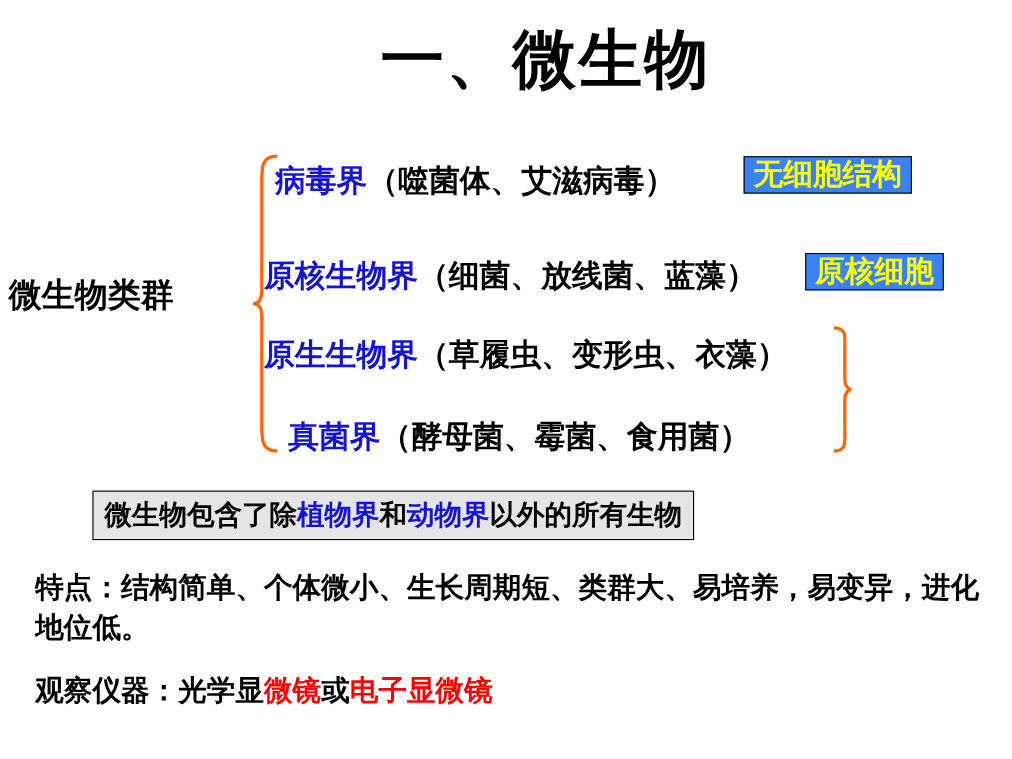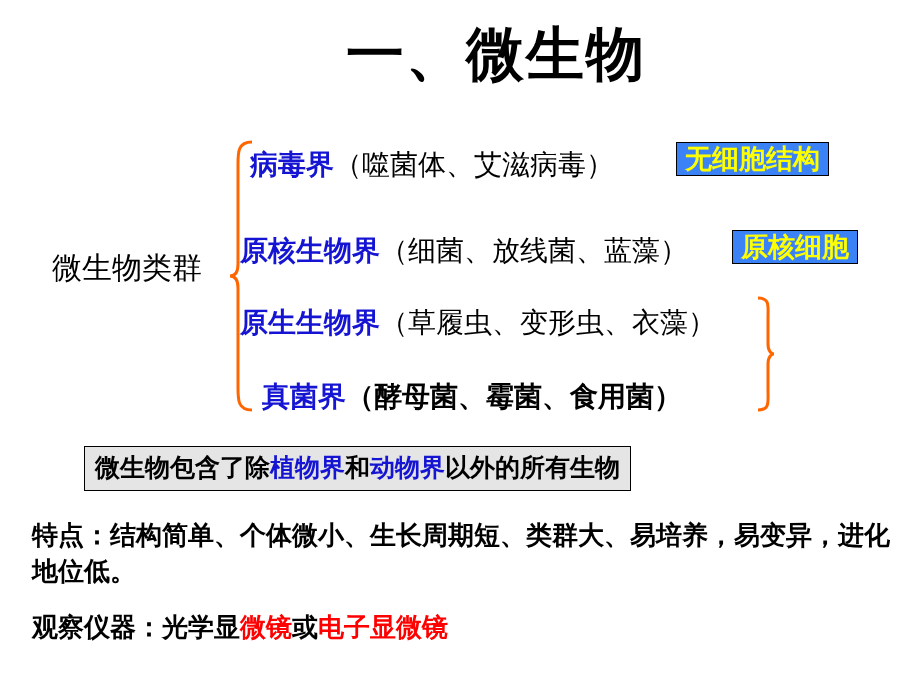--- a/index.html
+++ b/index.html
@@ -32,24 +32,23 @@
     font-family: "DejaVu Sans", "Liberation Sans", sans-serif;
     margin-left: 36px;
   }
 
   
   .group-label {
     position: absolute;
     left: 8px;
     top: 248px;
     font-size: 30px;
-    font-weight: normal;
+    font-weight: bold;
     color: #000000;
     white-space: nowrap;
-    margin-left: 44px;
   }
 
   
   .brace {
     position: absolute;
     left: 228px;
     top: 140px;
     width: 26px;
     height: 272px;
   }
@@ -68,21 +67,21 @@
     white-space: nowrap;
     font-size: 28px;
     color: #000000;
   }
   .kingdom {
     color: #1414d2;
     font-weight: bold;
   }
   .paren {
     color: #000000;
-    font-weight: normal;
+    font-weight: bold;
     margin-top: 20px;
   }
   .paren-bold {
     color: #000000;
     font-weight: bold;
   }
 
   .tag {
     position: absolute;
     background: #3b82f6;

